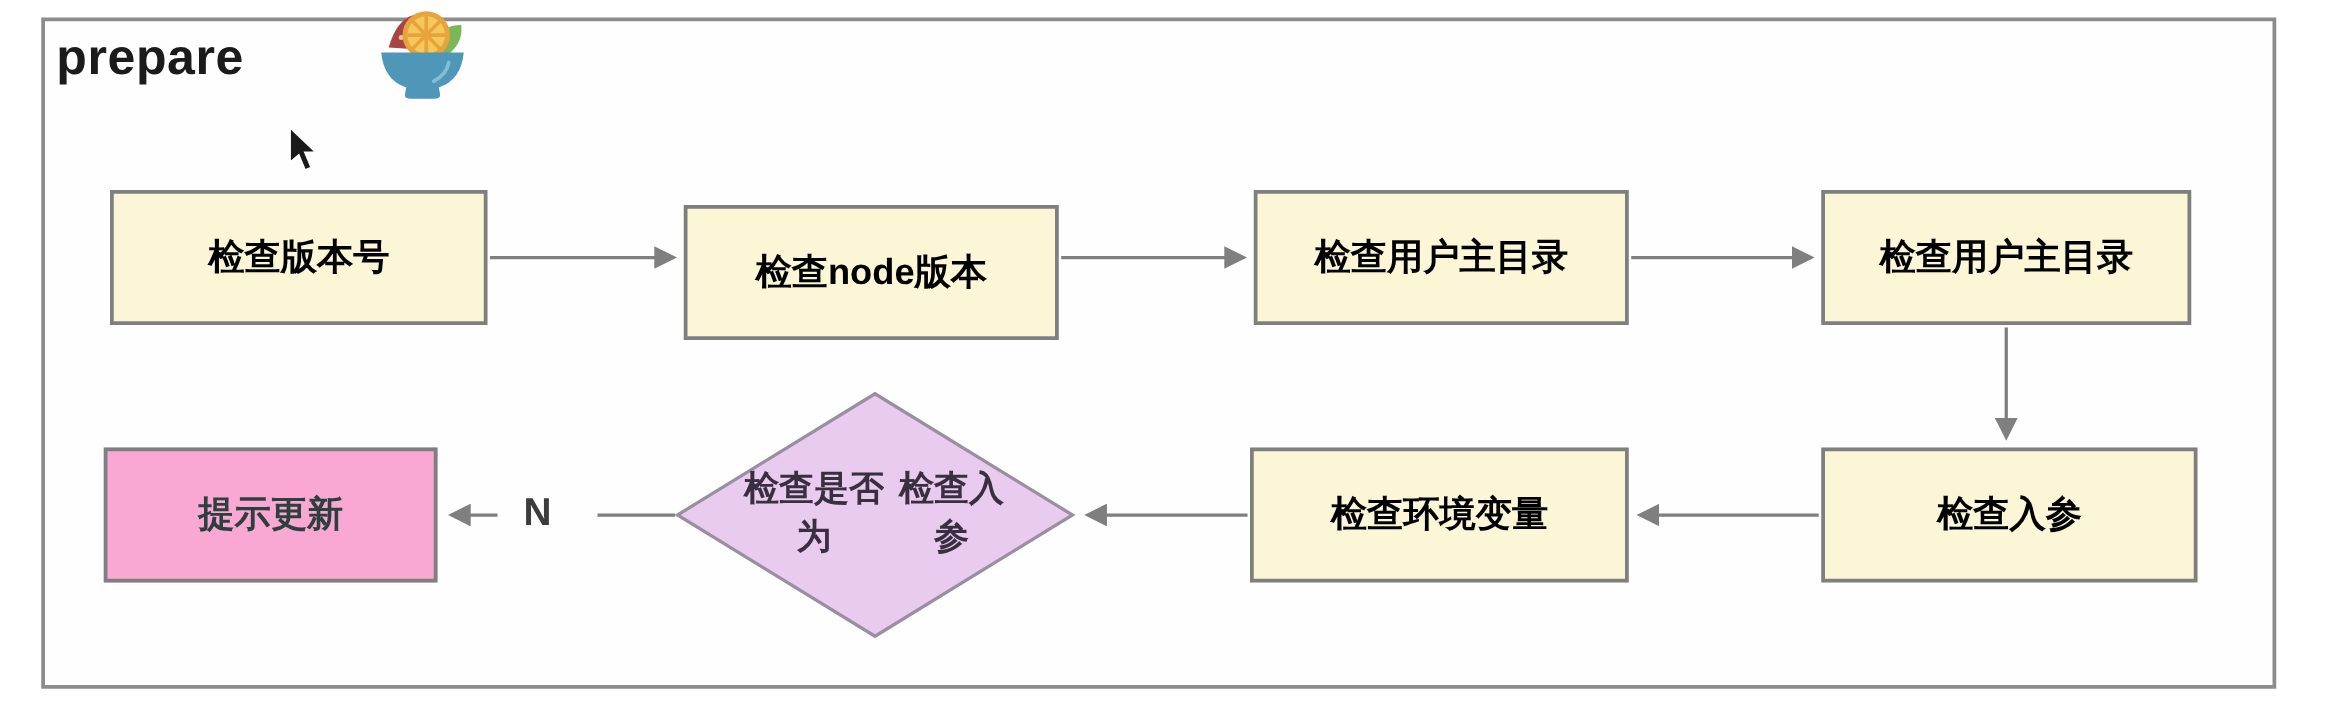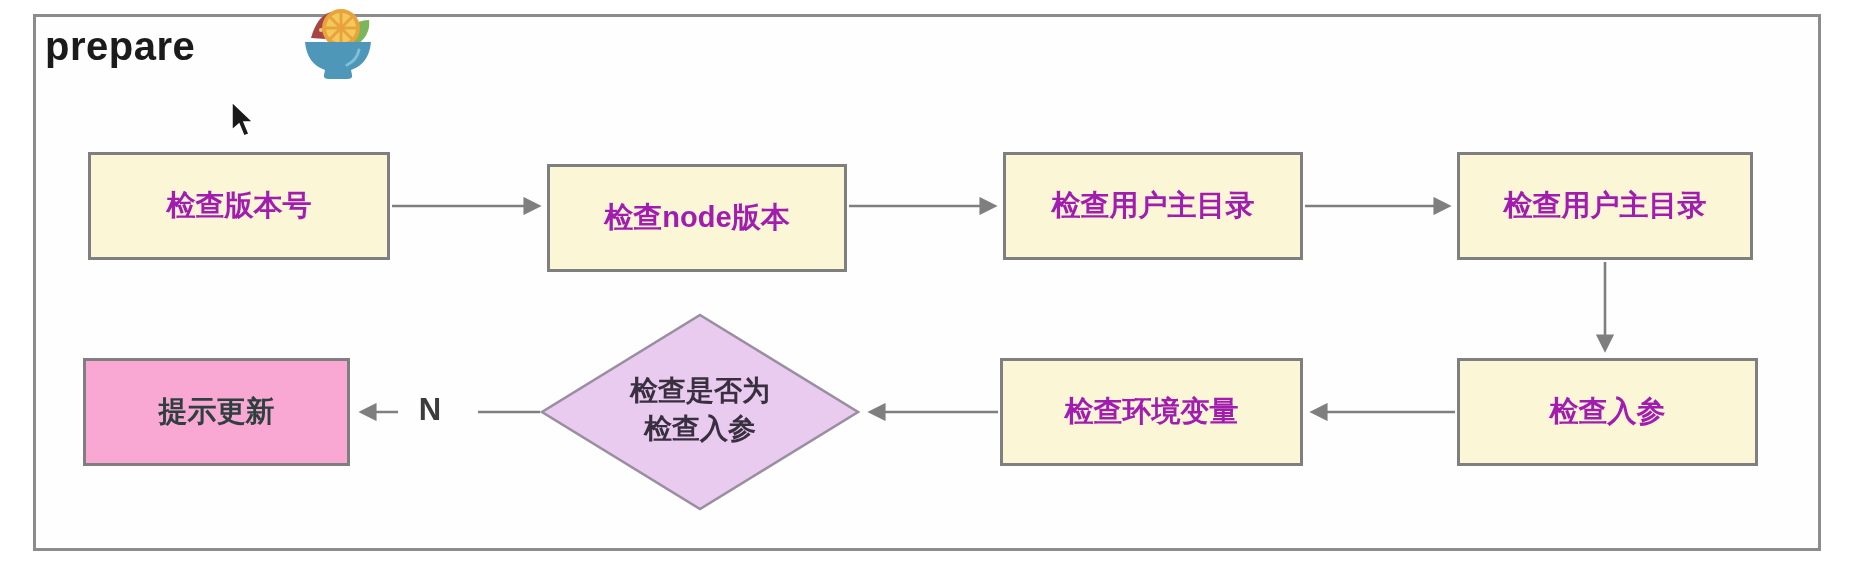--- a/index.html
+++ b/index.html
@@ -5,25 +5,25 @@
   html,body{margin:0;padding:0;background:#ffffff;}
   body{font-family:"Liberation Sans","DejaVu Sans",sans-serif;}
   .page{position:relative;width:1860px;height:580px;background:#ffffff;overflow:hidden;}
   .frame{position:absolute;left:33px;top:14px;width:1788px;height:537px;
          border:3px solid #8c8c8c;background:#fefefe;box-sizing:border-box;}
   .title{position:absolute;left:45px;top:24px;font-size:40px;font-weight:600;
          color:#1b1b1b;letter-spacing:0.5px;}
   .icon-abs{position:absolute;}
   .node{position:absolute;display:flex;align-items:center;justify-content:center;
         border:3px solid #7f7f7f;box-sizing:border-box;
-        font-size:29px;font-weight:600;color:#a21caf;text-align:center;}
+        font-size:29px;font-weight:600;color:#000000;text-align:center;}
   .process{background:#faf6d6;}
   .result{background:#f9a8d4;color:#2e3f3f;}
   .diamond-label{position:absolute;left:590px;top:372px;width:220px;
-        display:flex;flex-direction:column;align-items:center;justify-content:center;
+        display:flex;flex-direction:row;align-items:center;justify-content:center;
         font-size:28px;font-weight:600;color:#3a2f41;line-height:1.35;text-align:center;}
   .edge-label{position:absolute;left:406px;top:392px;width:48px;text-align:center;
         font-size:31px;font-weight:600;color:#3c3c3c;}
   svg.overlay{position:absolute;left:0;top:0;pointer-events:none;}
 </style>
 </head>
 <body>
 
 <div class="page">
 

